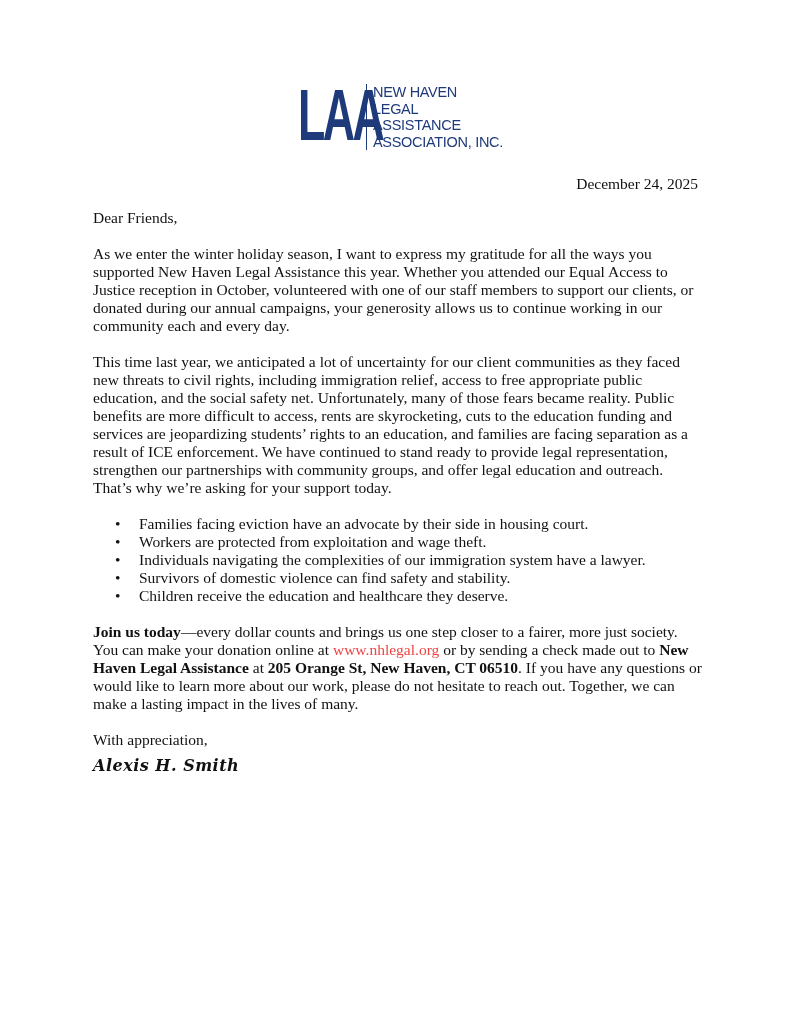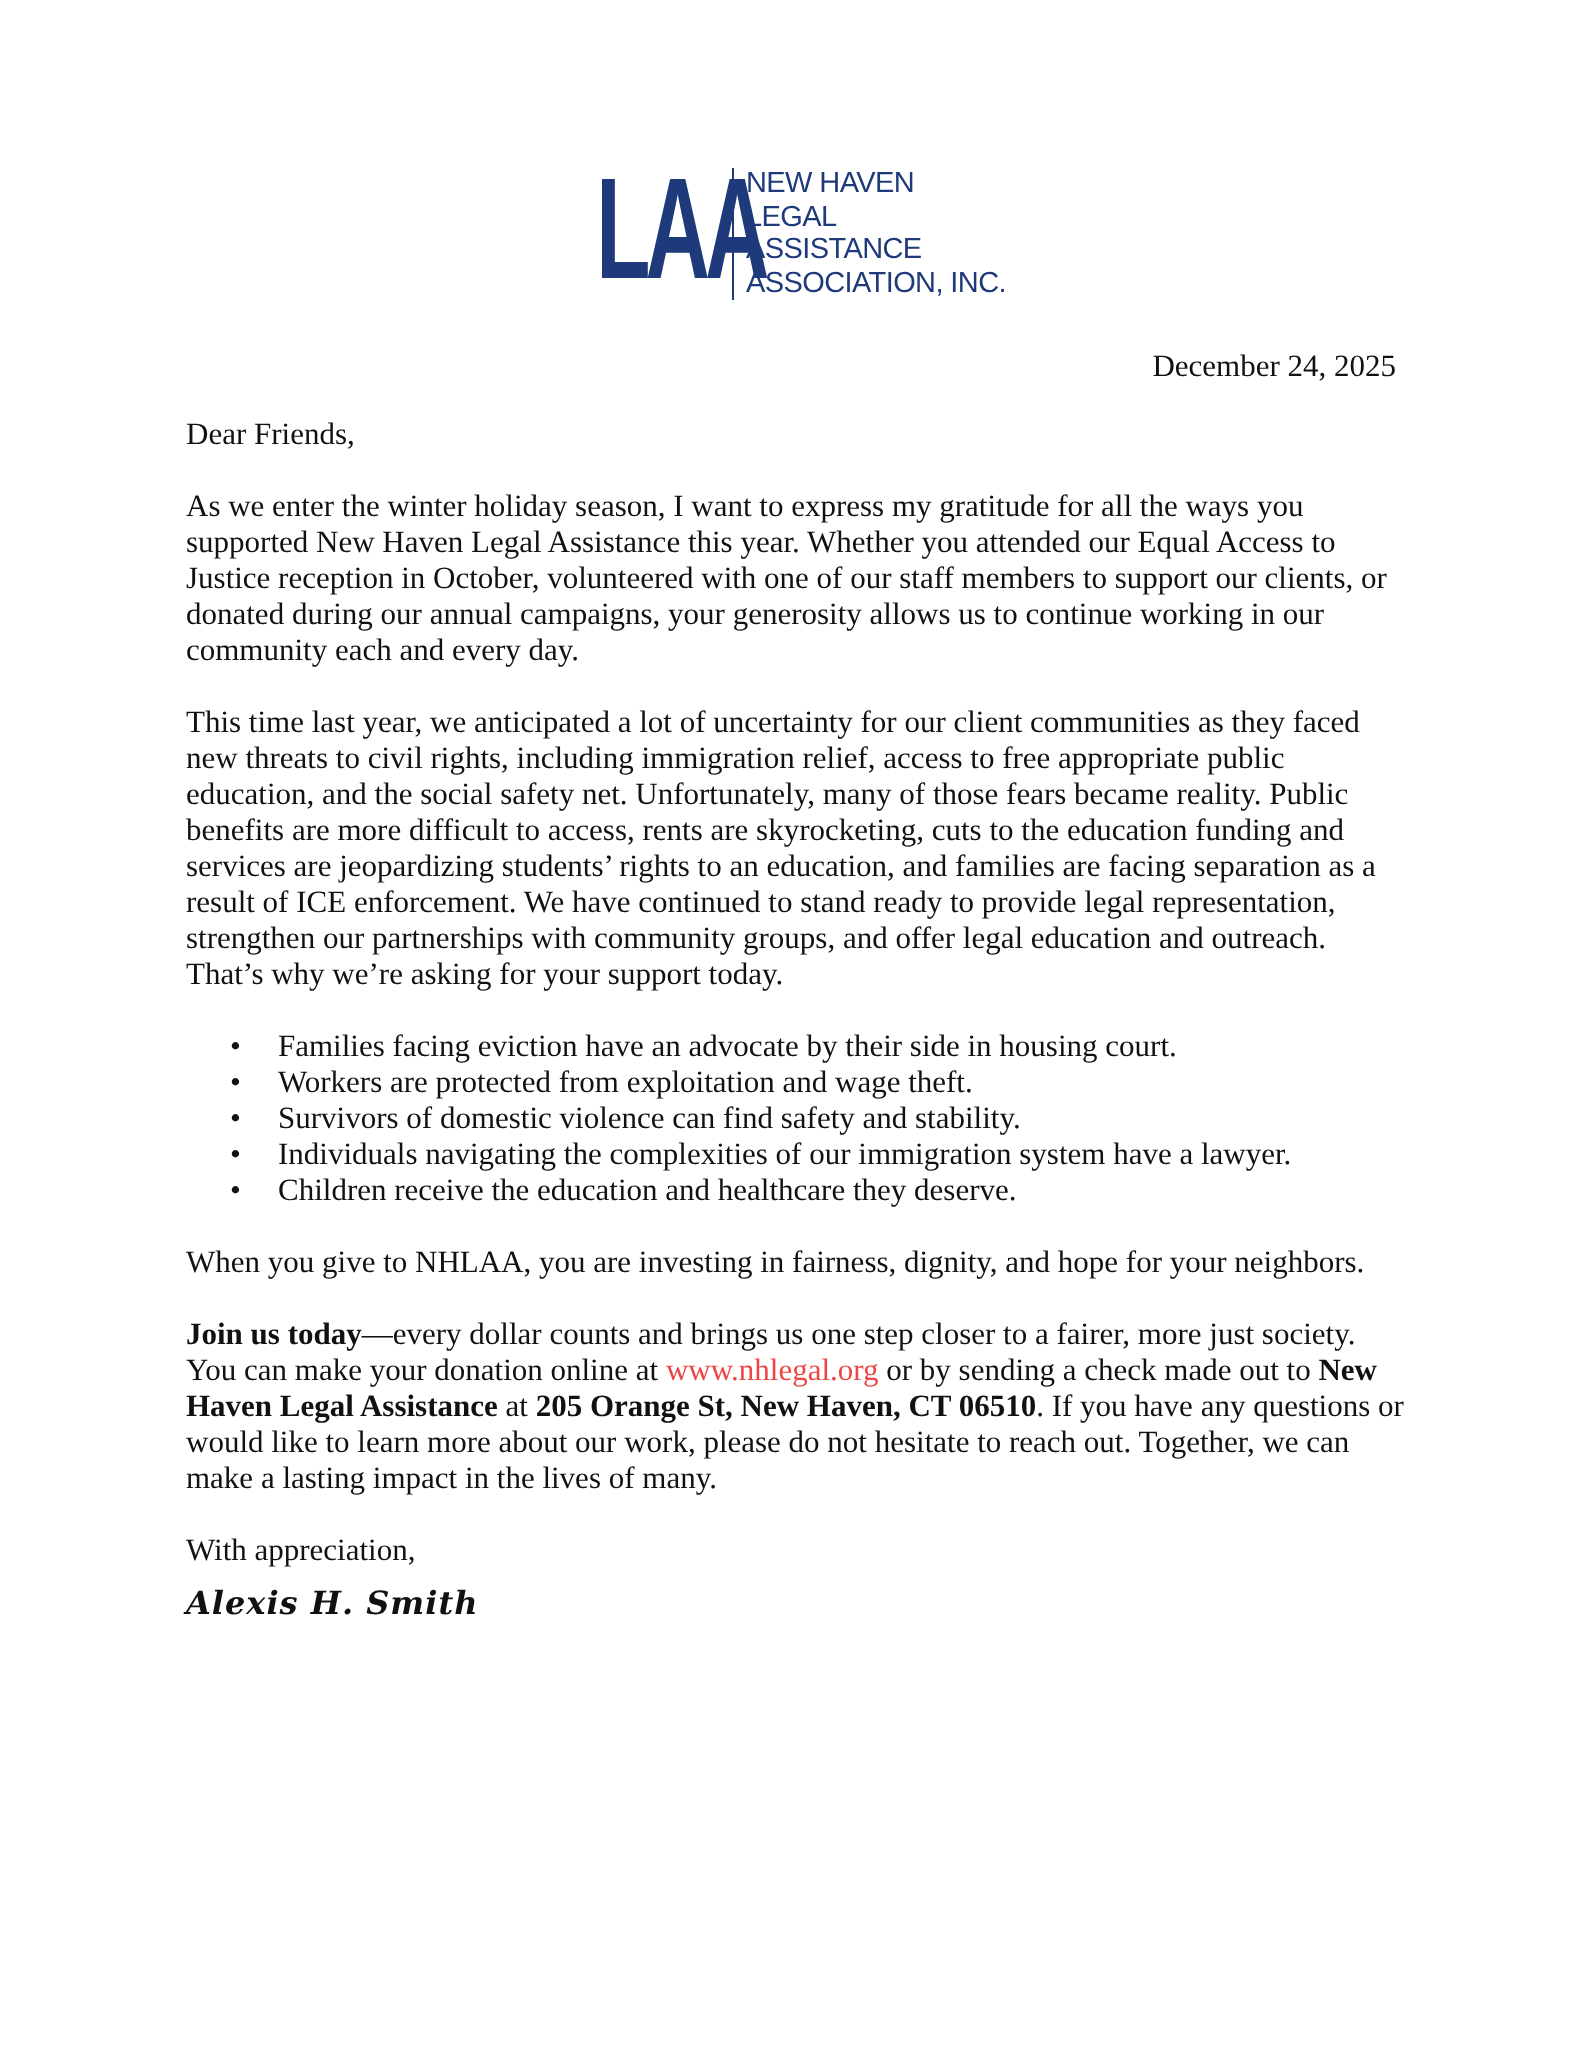--- a/index.html
+++ b/index.html
@@ -41,21 +41,20 @@
 
 <div class="date">December 24, 2025</div>
 
 <div class="body">
   <p>Dear Friends,</p>
   <p>As we enter the winter holiday season, I want to express my gratitude for all the ways you supported New Haven Legal Assistance this year. Whether you attended our Equal Access to Justice reception in October, volunteered with one of our staff members to support our clients, or donated during our annual campaigns, your generosity allows us to continue working in our community each and every day.</p>
   <p>This time last year, we anticipated a lot of uncertainty for our client communities as they faced new threats to civil rights, including immigration relief, access to free appropriate public education, and the social safety net. Unfortunately, many of those fears became reality. Public benefits are more difficult to access, rents are skyrocketing, cuts to the education funding and services are jeopardizing students’ rights to an education, and families are facing separation as a result of ICE enforcement. We have continued to stand ready to provide legal representation, strengthen our partnerships with community groups, and offer legal education and outreach. That’s why we’re asking for your support today.</p>
   <ul>
     <li>Families facing eviction have an advocate by their side in housing court.</li>
     <li>Workers are protected from exploitation and wage theft.</li>
+    <li>Individuals navigating the complexities of our immigration system have a lawyer.</li>
     <li>Survivors of domestic violence can find safety and stability.</li>
-    <li>Individuals navigating the complexities of our immigration system have a lawyer.</li>
     <li>Children receive the education and healthcare they deserve.</li>
   </ul>
-  <p>When you give to NHLAA, you are investing in fairness, dignity, and hope for your neighbors.</p>
   <p><b>Join us today</b><span>—every dollar counts and brings us one step closer to a fairer, more just society. You can make your donation online at </span><a class="link">www.nhlegal.org</a><span> or by sending a check made out to </span><b>New Haven Legal Assistance</b><span> at </span><b>205 Orange St, New Haven, CT 06510</b><span>. If you have any questions or would like to learn more about our work, please do not hesitate to reach out. Together, we can make a lasting impact in the lives of many.</span></p>
   <div>With appreciation,</div>
   <div class="sig">Alexis H. Smith</div>
 </div>
 
 </body></html>

